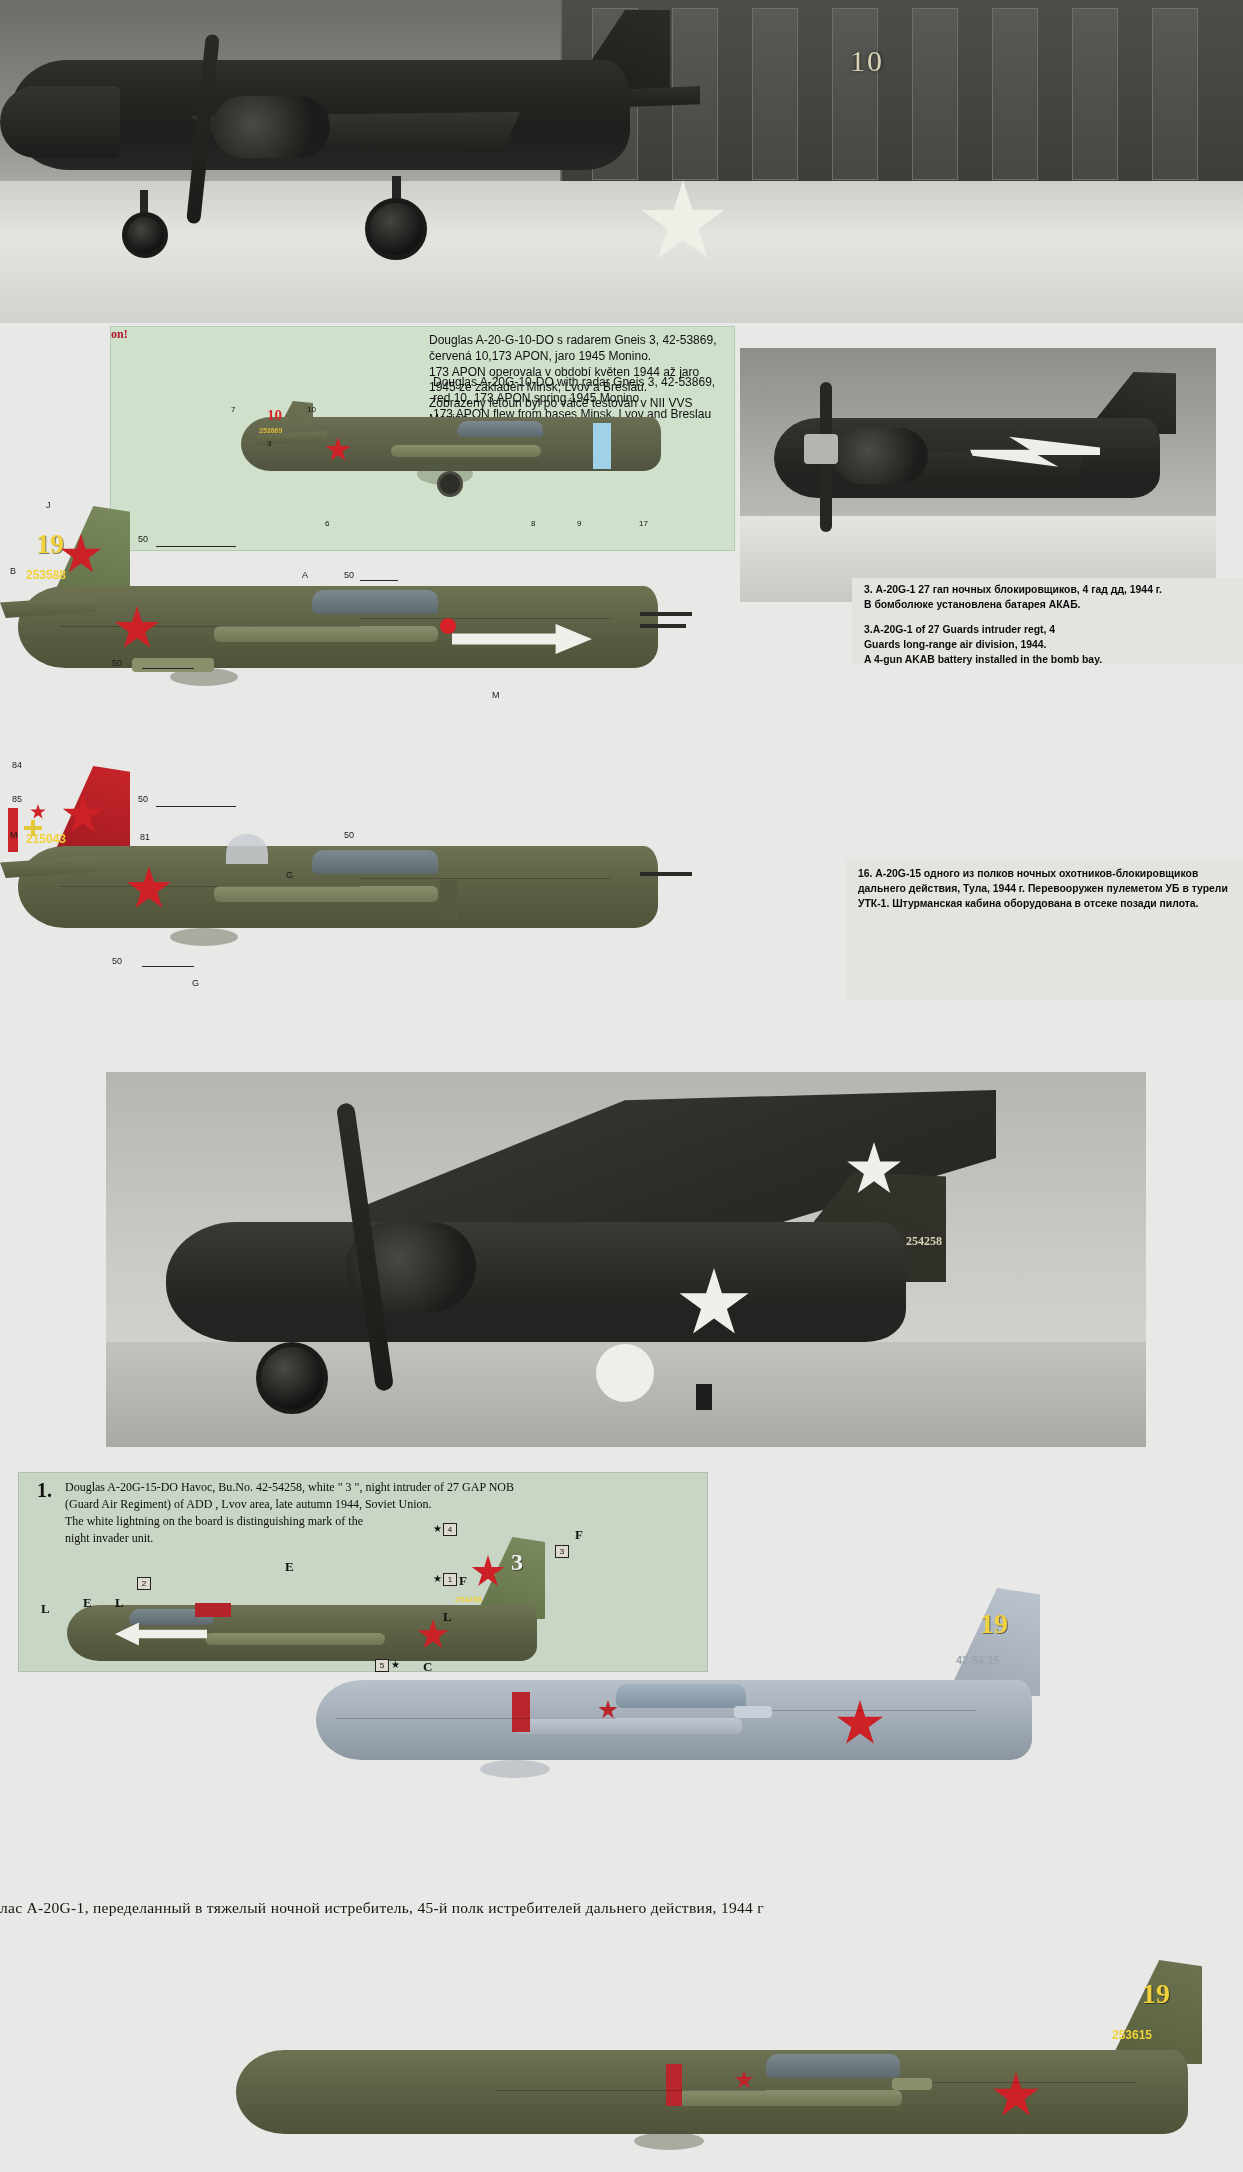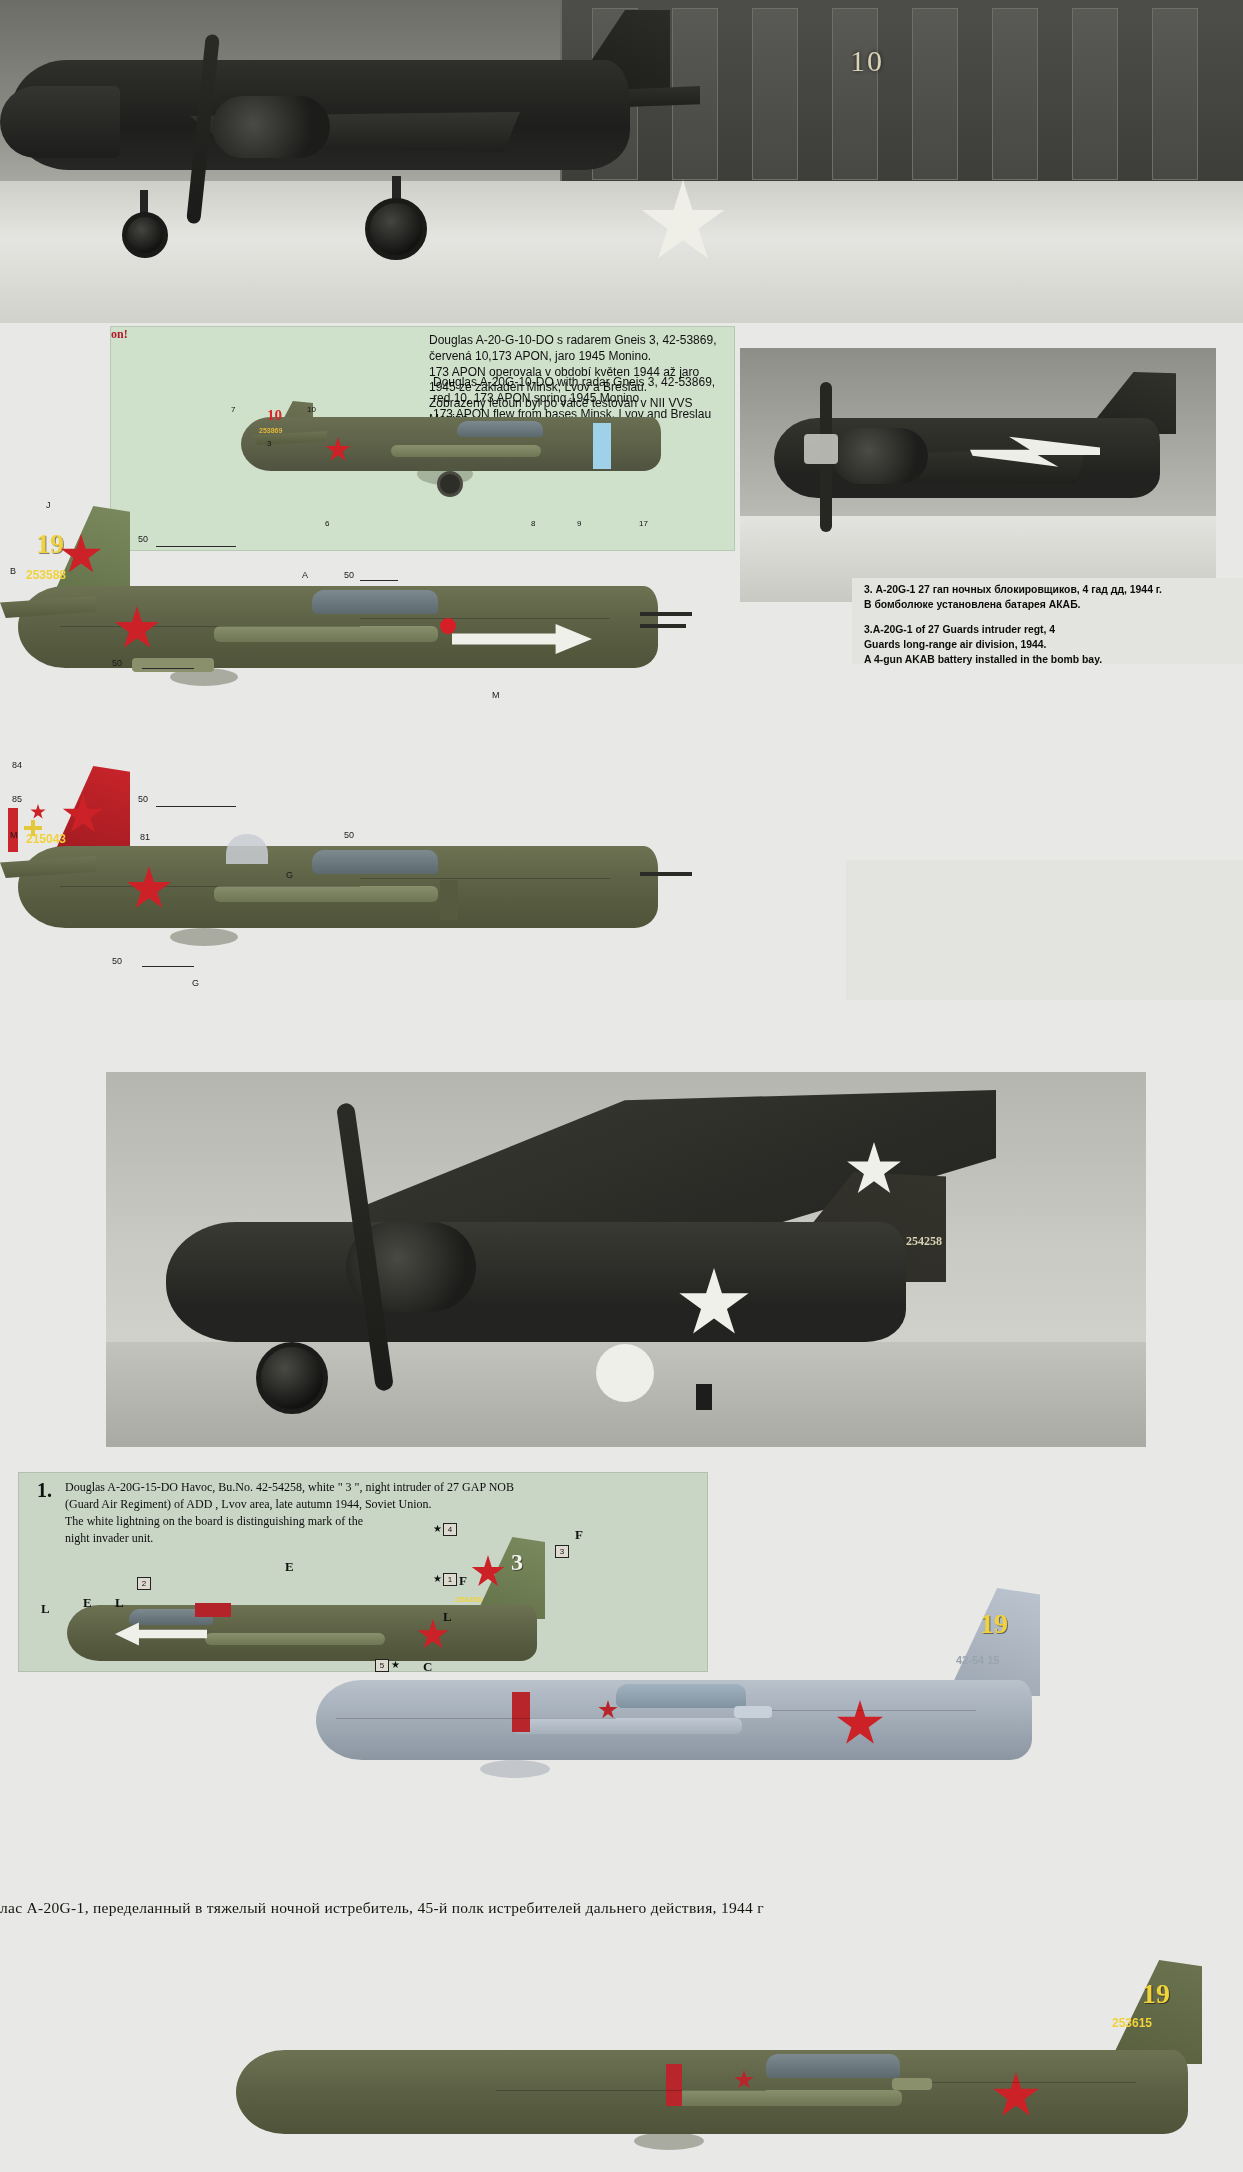--- a/index.html
+++ b/index.html
@@ -457,20 +457,21 @@
     <div class="callout" style="left:138px;top:34px;">50</div>
     <div class="callout" style="left:344px;top:70px;">50</div>
     <div class="callout" style="left:112px;top:196px;">50</div>
     <div class="callout" style="left:286px;top:110px;">G</div>
     <div class="callout" style="left:192px;top:218px;">G</div>
     <div class="leadline" style="left:156px;top:46px;width:80px;"></div>
     <div class="leadline" style="left:142px;top:206px;width:52px;"></div>
   </div>
 
   <div class="cap-box" style="left:846px;top:860px;width:400px;height:140px;"></div>
+  <div class="cap-en" style="left:858px;top:866px;width:372px;">16. А-20G-15 одного из полков ночных охотников-блокировщиков дальнего действия, Тула, 1944 г. Перевооружен пулеметом УБ в турели УТК-1. Штурманская кабина оборудована в отсеке позади пилота.</div>
 
   <div class="block photo" id="photo3">
     <div class="sky"></div>
     <div class="ground"></div>
     <div class="bigwing"></div>
     <div class="fin"></div>
     <div class="fuse"></div>
     <div class="eng"></div>
     <div class="prop"></div>
     <div class="wheel"></div>
@@ -547,21 +548,21 @@
     <div class="panel-line" style="left:430px;top:122px;width:230px;background:rgba(0,0,0,.18)"></div>
     <div style="position:absolute;left:164px;top:172px;width:70px;height:18px;border-radius:50%;background:#8d97a266;"></div>
     <div style="position:absolute;left:418px;top:118px;width:38px;height:12px;background:#c8d1da;border-radius:4px;"></div>
   </div>
 
   <div class="ru-strip" style="left:0px;top:1899px;">лас А-20G-1, переделанный в тяжелый ночной истребитель, 45-й полк истребителей дальнего действия, 1944 г</div>
 
   <div class="block" id="prof4">
     <div class="fin-green" style="left:830px;top:0px;width:126px;height:104px;background:linear-gradient(200deg,#6b7350,#555d3c);"></div>
     <div class="bignum" style="left:896px;top:18px;">19</div>
-    <div class="serial" style="left:866px;top:56px;text-align:right;">253615</div>
+    <div class="serial" style="left:866px;top:68px;text-align:right;">253615</div>
     <div class="body" style="left:-10px;top:90px;width:952px;height:84px;"></div>
     <div class="canopy" style="left:520px;top:94px;width:134px;height:24px;"></div>
     <div class="wingtop" style="left:420px;top:130px;width:236px;height:16px;"></div>
     <div class="star-red" style="left:746px;top:112px;width:48px;height:48px;color:#cc2127;">
       <div class="star5" style="position:absolute;inset:0"></div>
     </div>
     <div class="star-red" style="left:488px;top:110px;width:20px;height:20px;color:#b8262c;">
       <div class="star5" style="position:absolute;inset:0"></div>
     </div>
     <div style="position:absolute;left:420px;top:104px;width:16px;height:42px;background:#b8262c;"></div>

